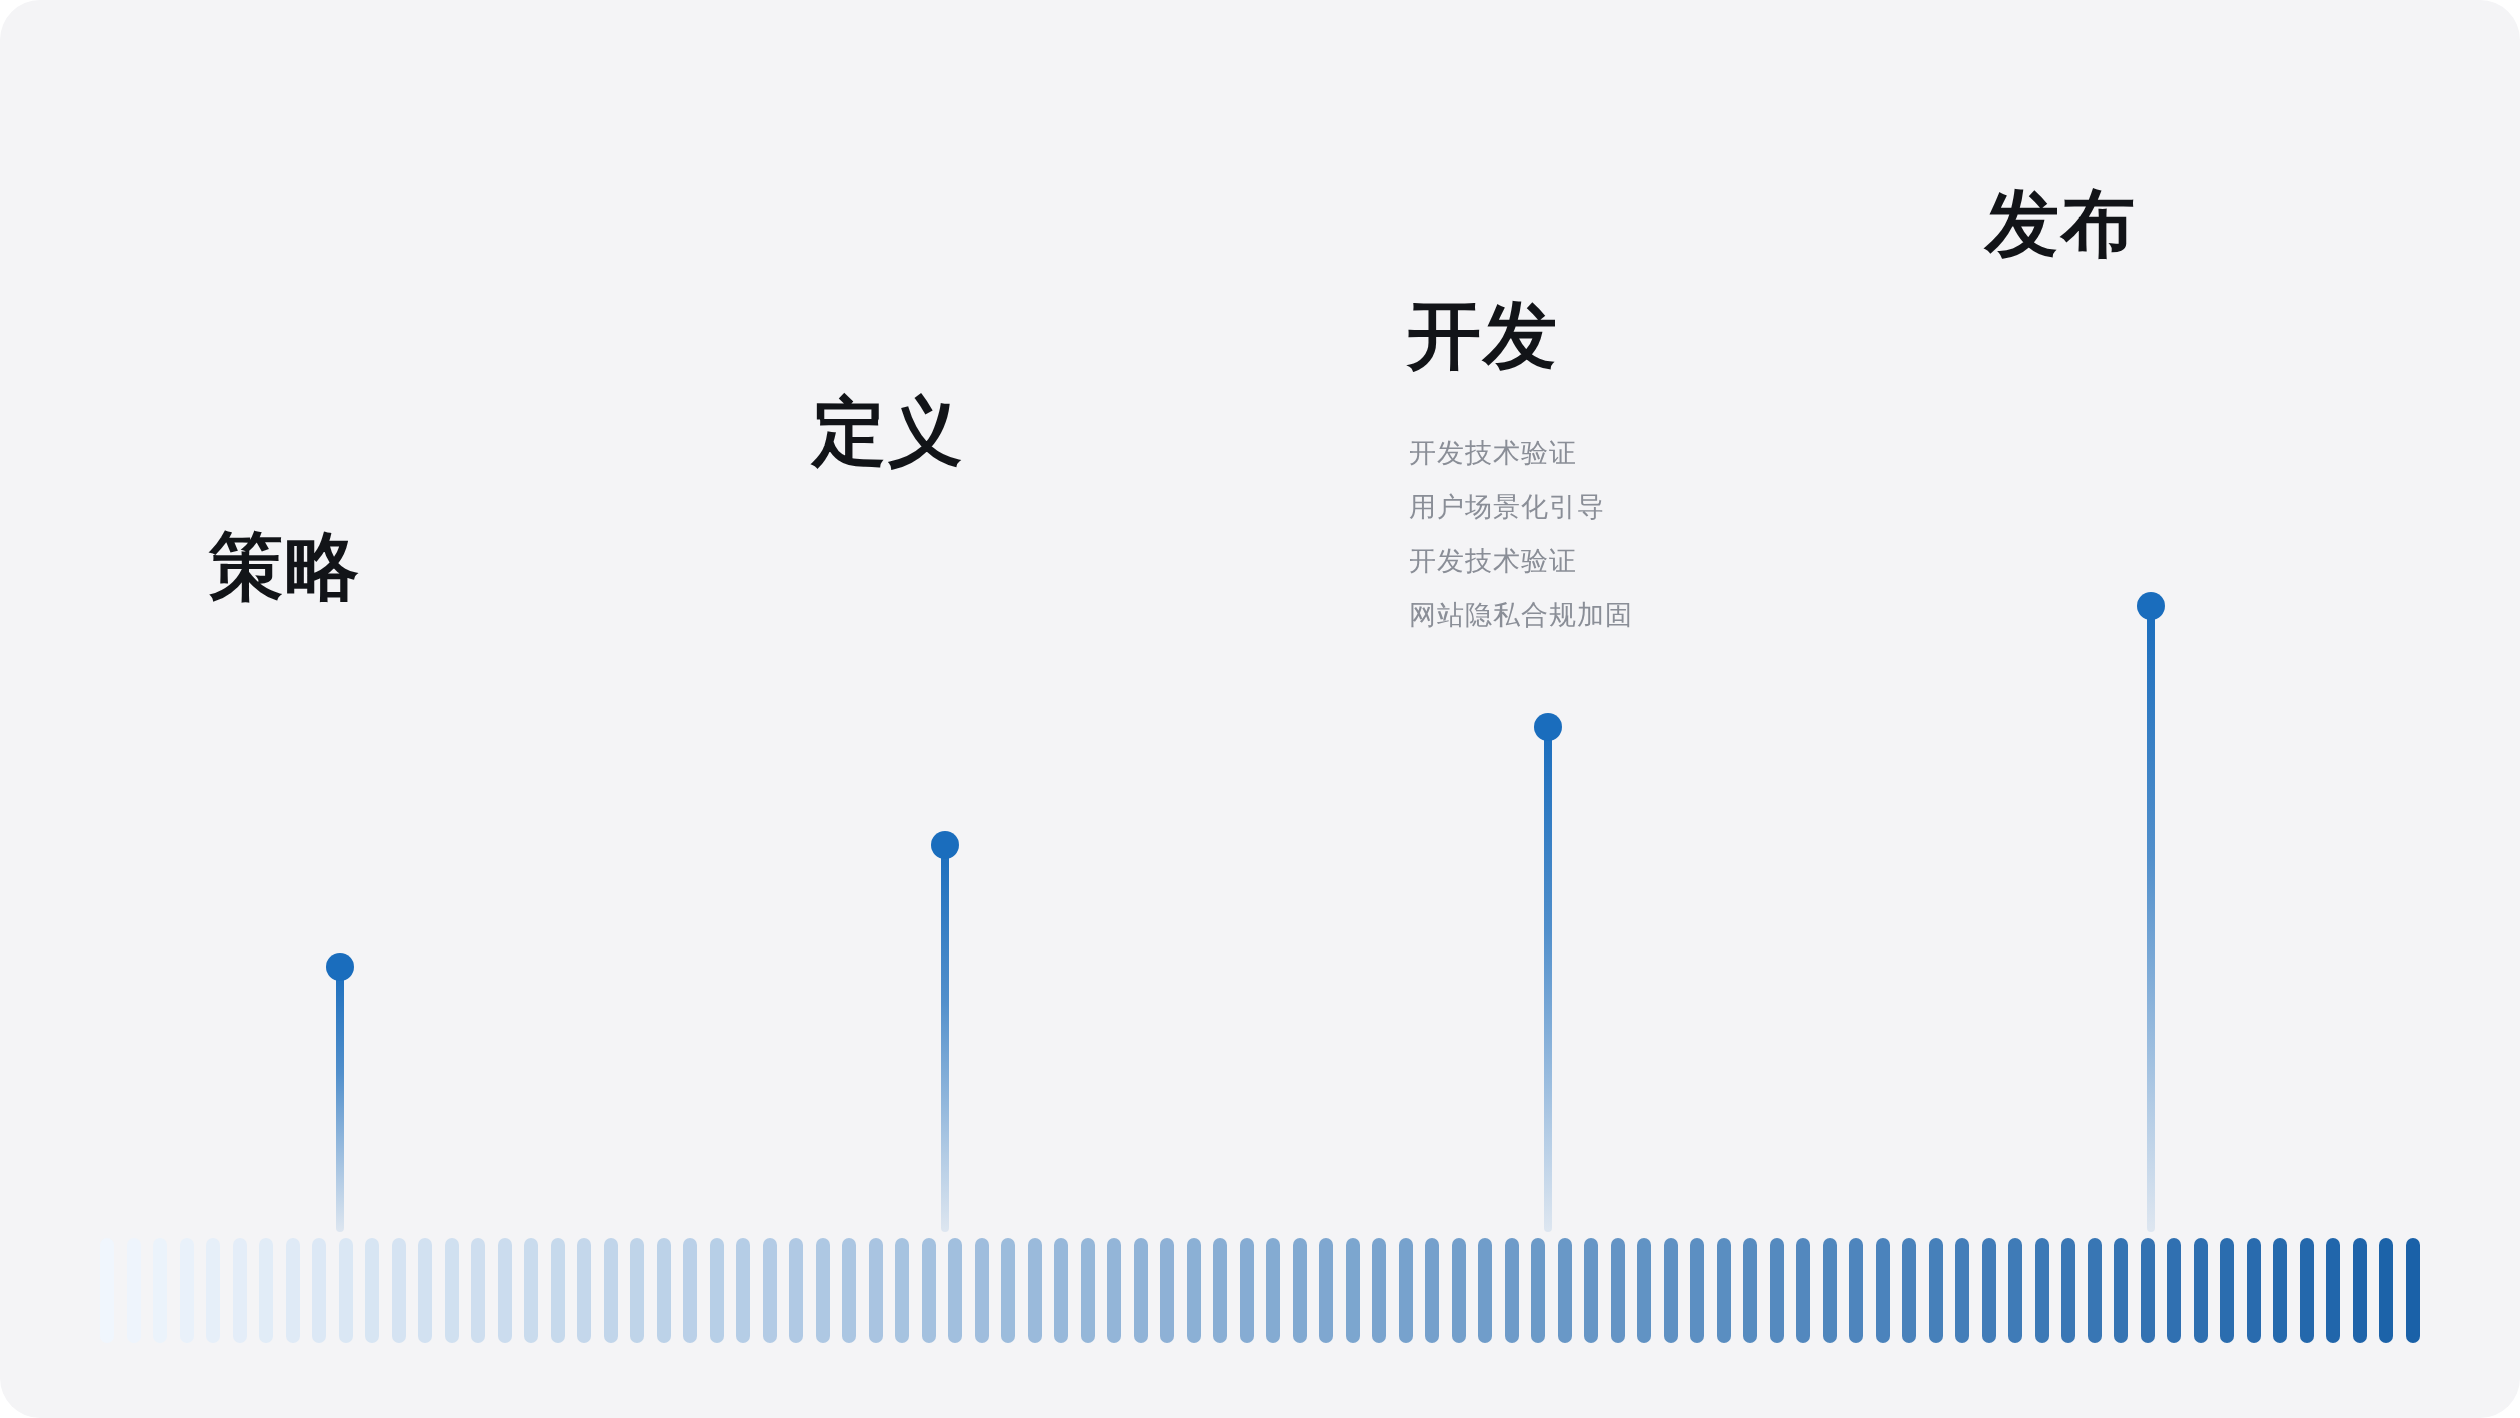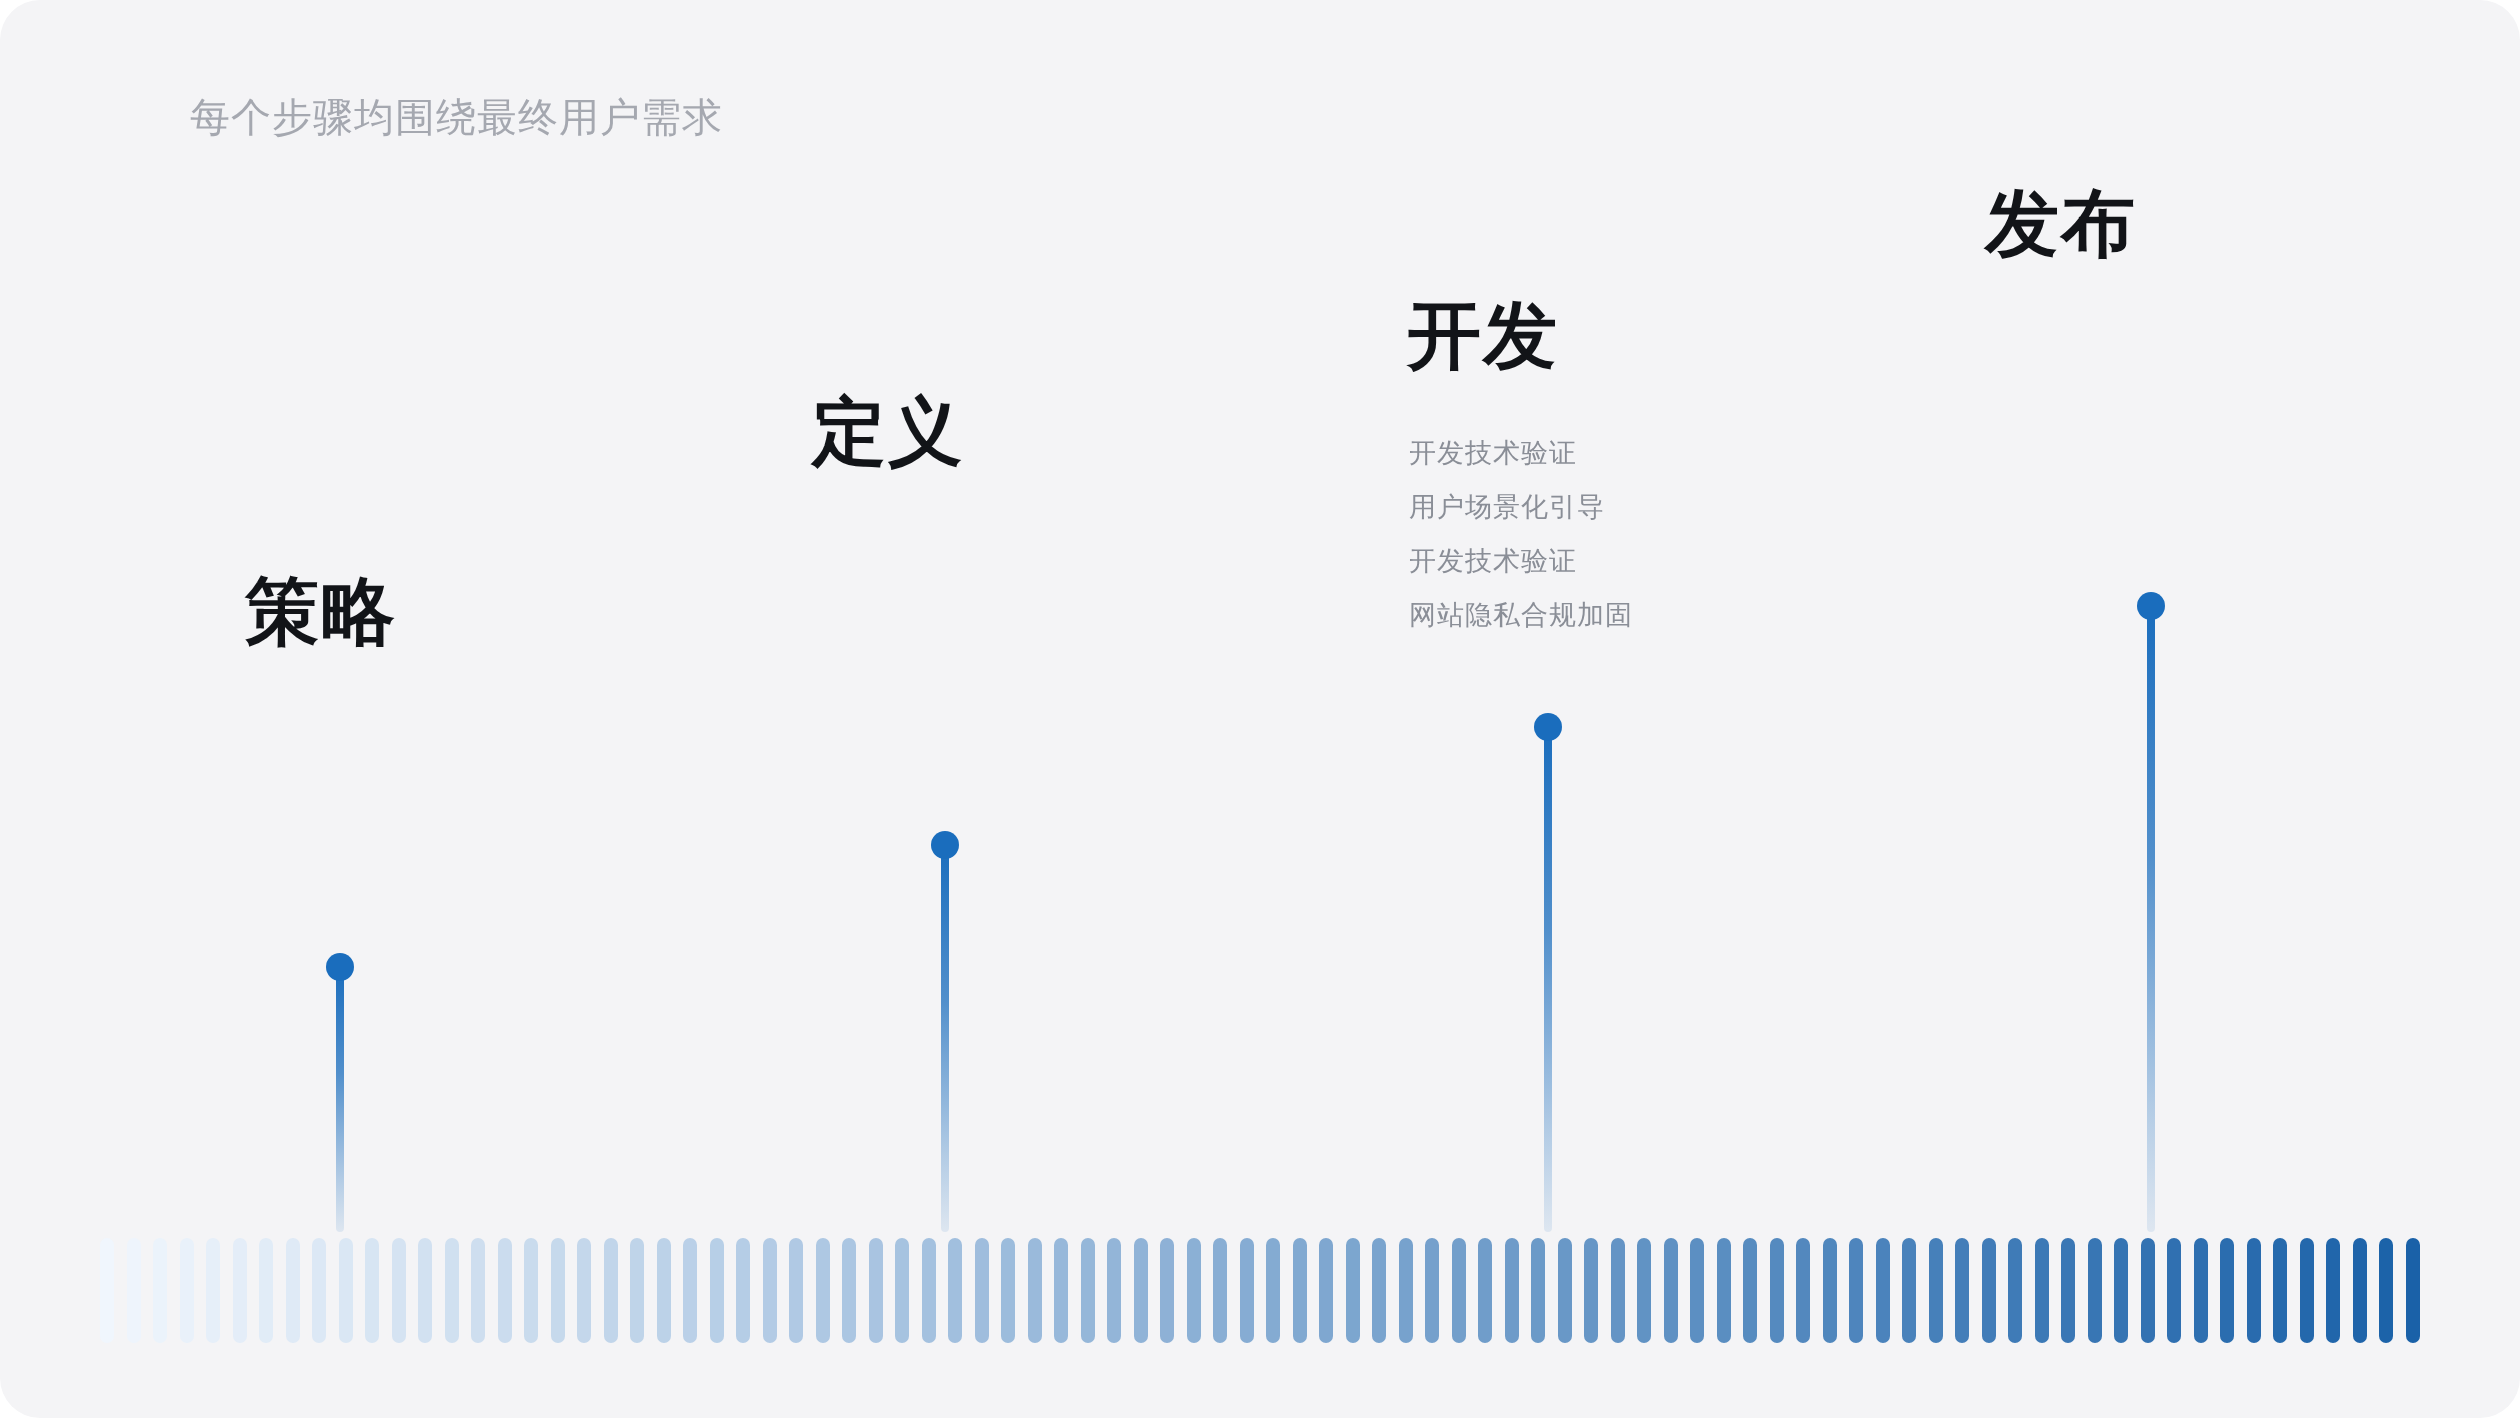--- a/index.html
+++ b/index.html
@@ -45,21 +45,21 @@
   .stage-items {
     position: absolute;
     list-style: none;
     margin: 0;
     padding: 0;
     font-size: 27px;
     line-height: 54px;
     color: #8a8e97;
     letter-spacing: 1px;
   }
-  .s1-title { left: 209px; top: 572px; margin-left: 36px; }
+  .s1-title { left: 209px; top: 527px; }
   .s1-items { left: 211px; top: 696px; }
   .s2-title { left: 812px; top: 392px; }
   .s2-items { left: 814px; top: 532px; }
   .s3-title { left: 1407px; top: 296px; }
   .s3-items { left: 1409px; top: 426px; }
   .s4-title { left: 1985px; top: 184px; }
   .s4-items { left: 1987px; top: 316px; }
 
   
   .stem {
@@ -103,21 +103,20 @@
     border-radius: 7px;
     flex: 0 0 auto;
   }
 </style>
 </head>
 <body>
 
 <div class="canvas">
 
   <div class="subtitle">
-    <div>每个步骤均围绕最终用户需求</div>
   </div>
 
   <h2 class="stage-title s1-title">策略</h2>
   <div class="stem stem-1">
     <span class="dot"></span>
   </div>
 
   <h2 class="stage-title s2-title">定义</h2>
   <div class="stem stem-2">
     <span class="dot"></span>

